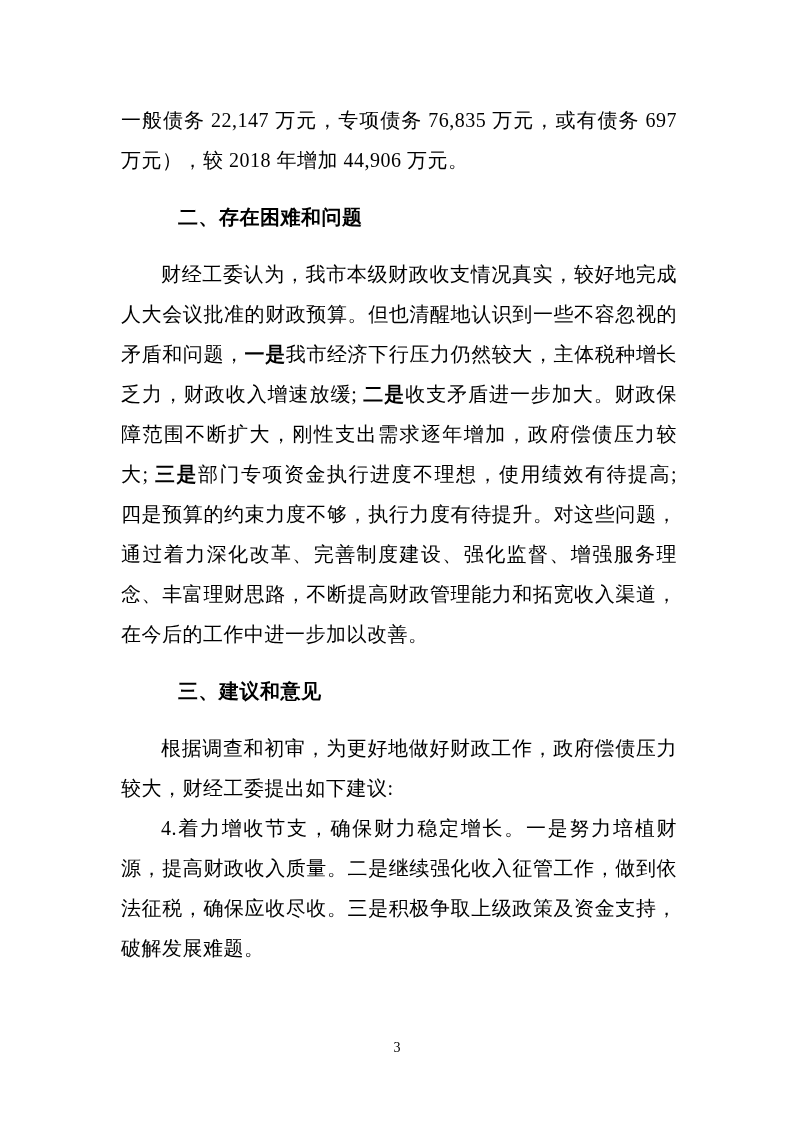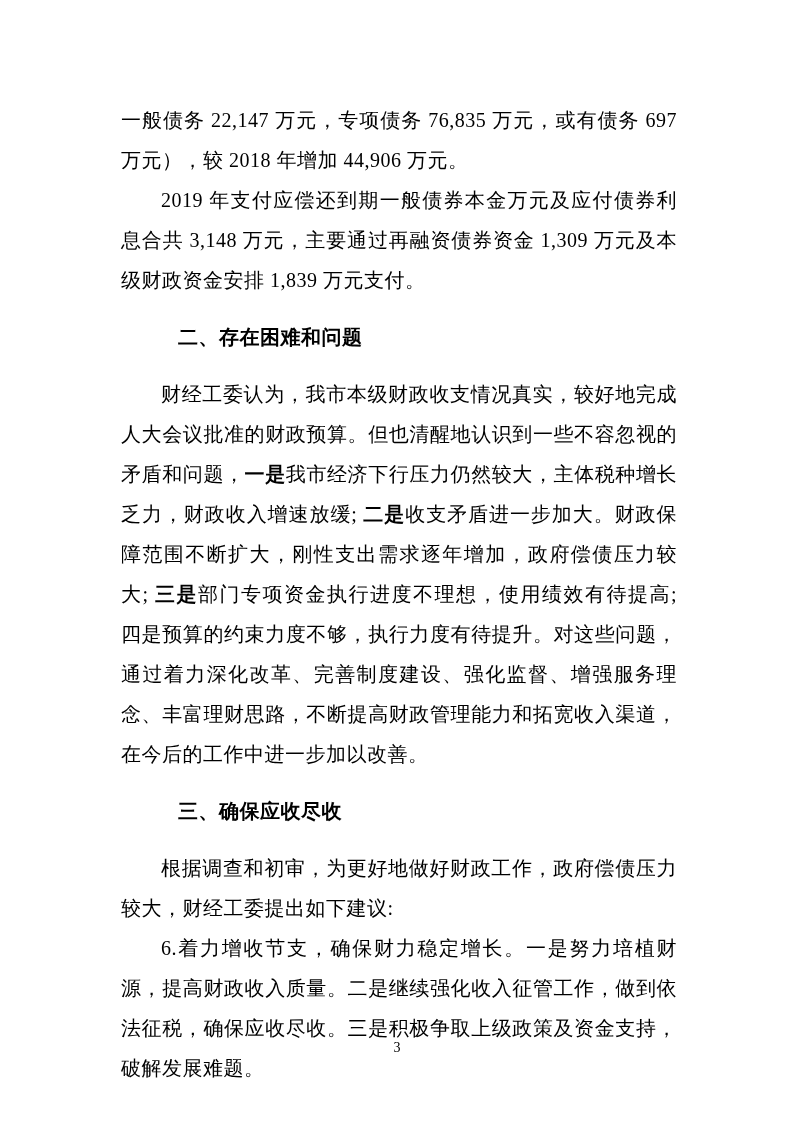--- a/index.html
+++ b/index.html
@@ -56,28 +56,27 @@
     }
   </style>
 </head>
 <body>
 
 <div class="page">
   <div class="content">
 
     <p class="para no-indent">一般债务 22,147 万元，专项债务 76,835 万元，或有债务 697 万元），较 2018 年增加 44,906 万元。</p>
 
-    <p class="para">2019 年支付应偿还到期一般债券本金万元及应付债券利息合共 3,148 万元，主要通过再融资债券资金 1,309 万元及本级财政资金安排 1,839 万元支付。</p>
 
     <p class="heading">二、存在困难和问题</p>
 
     <p class="para"><span>财经工委认为，我市本级财政收支情况真实，较好地完成人大会议批准的财政预算。但也清醒地认识到一些不容忽视的矛盾和问题，</span><span class="b">一是</span><span>我市经济下行压力仍然较大，主体税种增长乏力，财政收入增速放缓; </span><span class="b">二是</span><span>收支矛盾进一步加大。财政保障范围不断扩大，刚性支出需求逐年增加，政府偿债压力较大; </span><span class="b">三是</span><span>部门专项资金执行进度不理想，使用绩效有待提高; 四是预算的约束力度不够，执行力度有待提升。对这些问题，通过着力深化改革、完善制度建设、强化监督、增强服务理念、丰富理财思路，不断提高财政管理能力和拓宽收入渠道，在今后的工作中进一步加以改善。</span></p>
 
-    <p class="heading">三、确保应收尽收</p>
+    <p class="heading">三、建议和意见</p>
 
     <p class="para">根据调查和初审，为更好地做好财政工作，政府偿债压力较大，财经工委提出如下建议:</p>
 
-    <p class="para">6.着力增收节支，确保财力稳定增长。一是努力培植财源，提高财政收入质量。二是继续强化收入征管工作，做到依法征税，确保应收尽收。三是积极争取上级政策及资金支持，破解发展难题。</p>
+    <p class="para">4.着力增收节支，确保财力稳定增长。一是努力培植财源，提高财政收入质量。二是继续强化收入征管工作，做到依法征税，确保应收尽收。三是积极争取上级政策及资金支持，破解发展难题。</p>
 
   </div>
 
   <div class="page-number">3</div>
 </div>
 
 </body></html>

